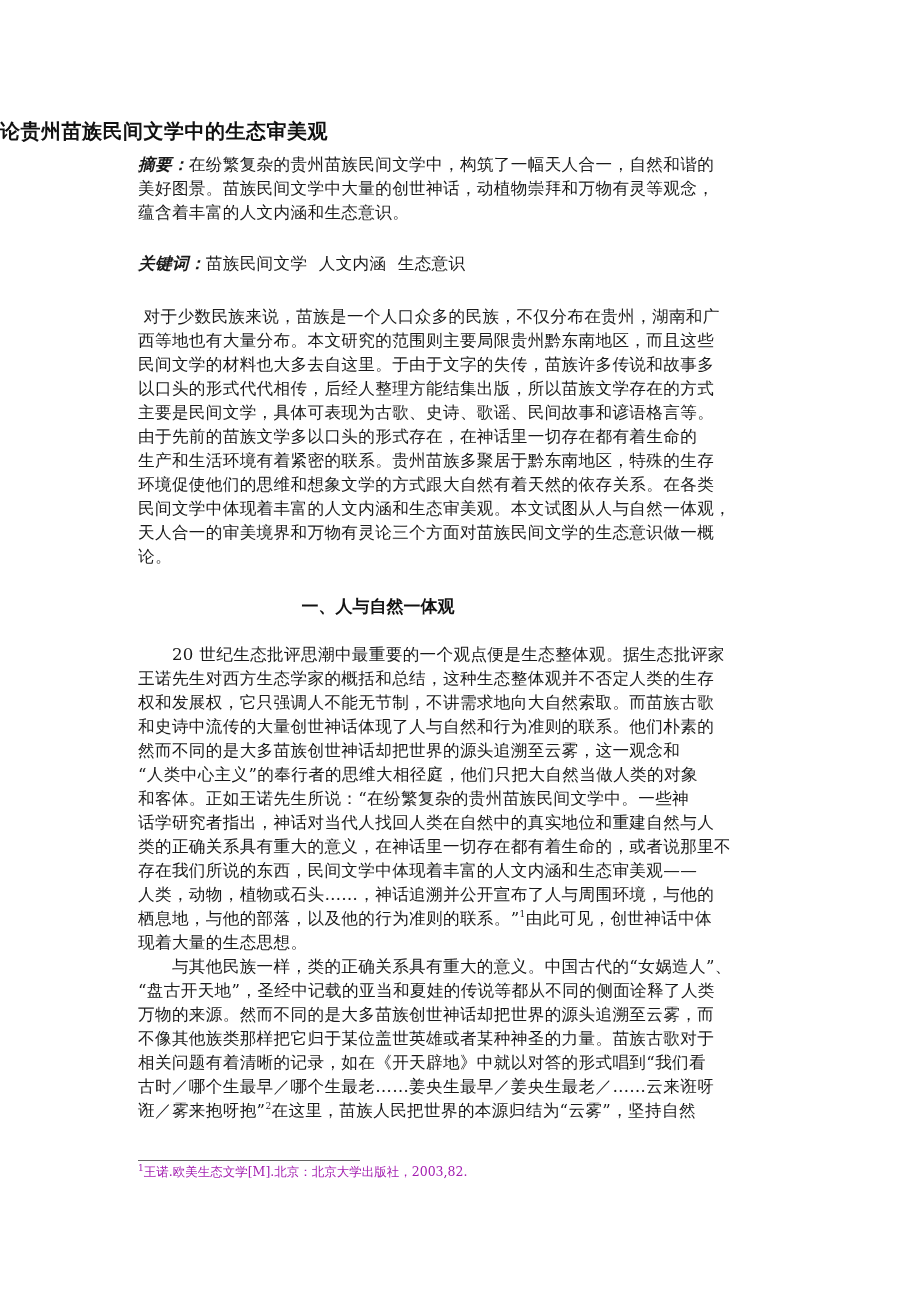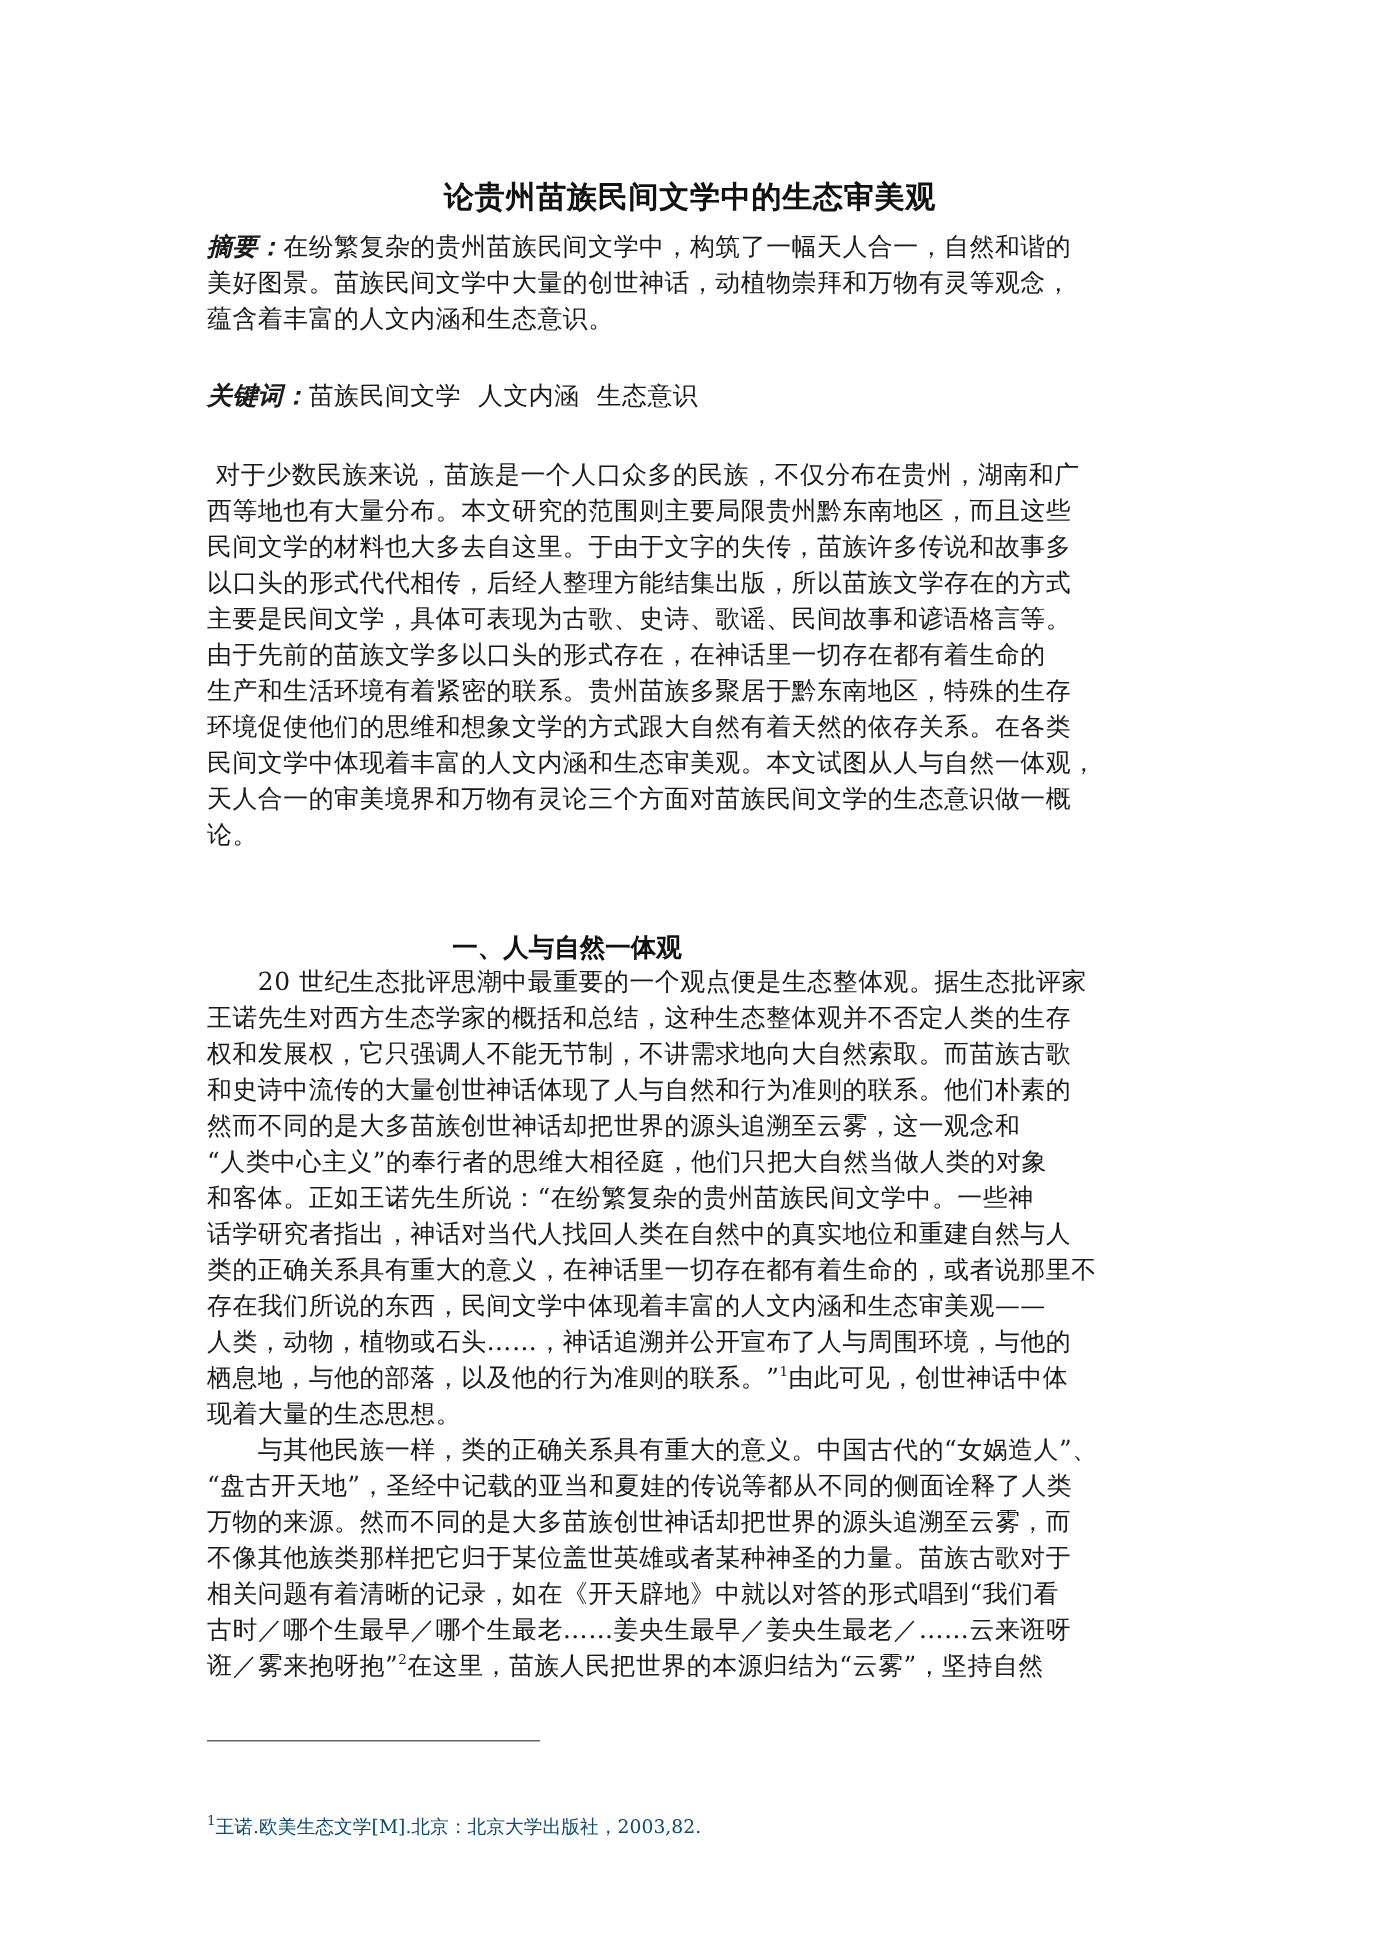--- a/index.html
+++ b/index.html
@@ -1,29 +1,29 @@
 <!DOCTYPE html>
 <html><head>
 <meta charset="utf-8">
 <style>
   html, body { margin: 0; padding: 0; background: #ffffff; }
   body { width: 920px; height: 1302px; position: relative; overflow: hidden;
          font-family: "DejaVu Serif", "Liberation Serif", serif; color: #1a1a1a; }
   .page { position: absolute; left: 0; top: 0; width: 920px; height: 1302px; background: #fff; }
-  .title { position: absolute; left: 0; width: 920px; top: 118px; text-align: center;
+  .title { position: absolute; left: 0; width: 920px; top: 118px; 
            font-family: "DejaVu Sans", "Liberation Sans", sans-serif; font-weight: bold;
            font-size: 20px; letter-spacing: 0.5px; color: #111; }
   .line { position: absolute; left: 138px; width: 640px; white-space: nowrap;
           font-size: 16.6px; line-height: 24px; height: 24px; letter-spacing: 0.35px; }
   .lbl { font-family: "DejaVu Sans", "Liberation Sans", sans-serif; font-weight: bold; font-style: italic; }
-  .heading { position: absolute; left: 0; width: 756px; top: 620px; text-align: center;
+  .heading { position: absolute; left: 0; width: 756px; top: 595px; text-align: center;
              font-family: "DejaVu Sans", "Liberation Sans", sans-serif; font-weight: bold;
              font-size: 17px; color: #111; }
   .fn-rule { position: absolute; left: 138px; top: 1160px; width: 222px; height: 1px; background: #666; }
-  .fn { position: absolute; left: 138px; top: 1210px; font-size: 12.5px; white-space: nowrap; color: #0c4a6e; }
+  .fn { position: absolute; left: 138px; top: 1164px; font-size: 12.5px; white-space: nowrap; color: #a21caf; }
   sup { font-size: 9px; vertical-align: super; line-height: 0; }
 </style>
 </head>
 <body>
 
 <div class="page">
 
   <div class="title">论贵州苗族民间文学中的生态审美观</div>
 
   <div class="line" style="top:153px">

